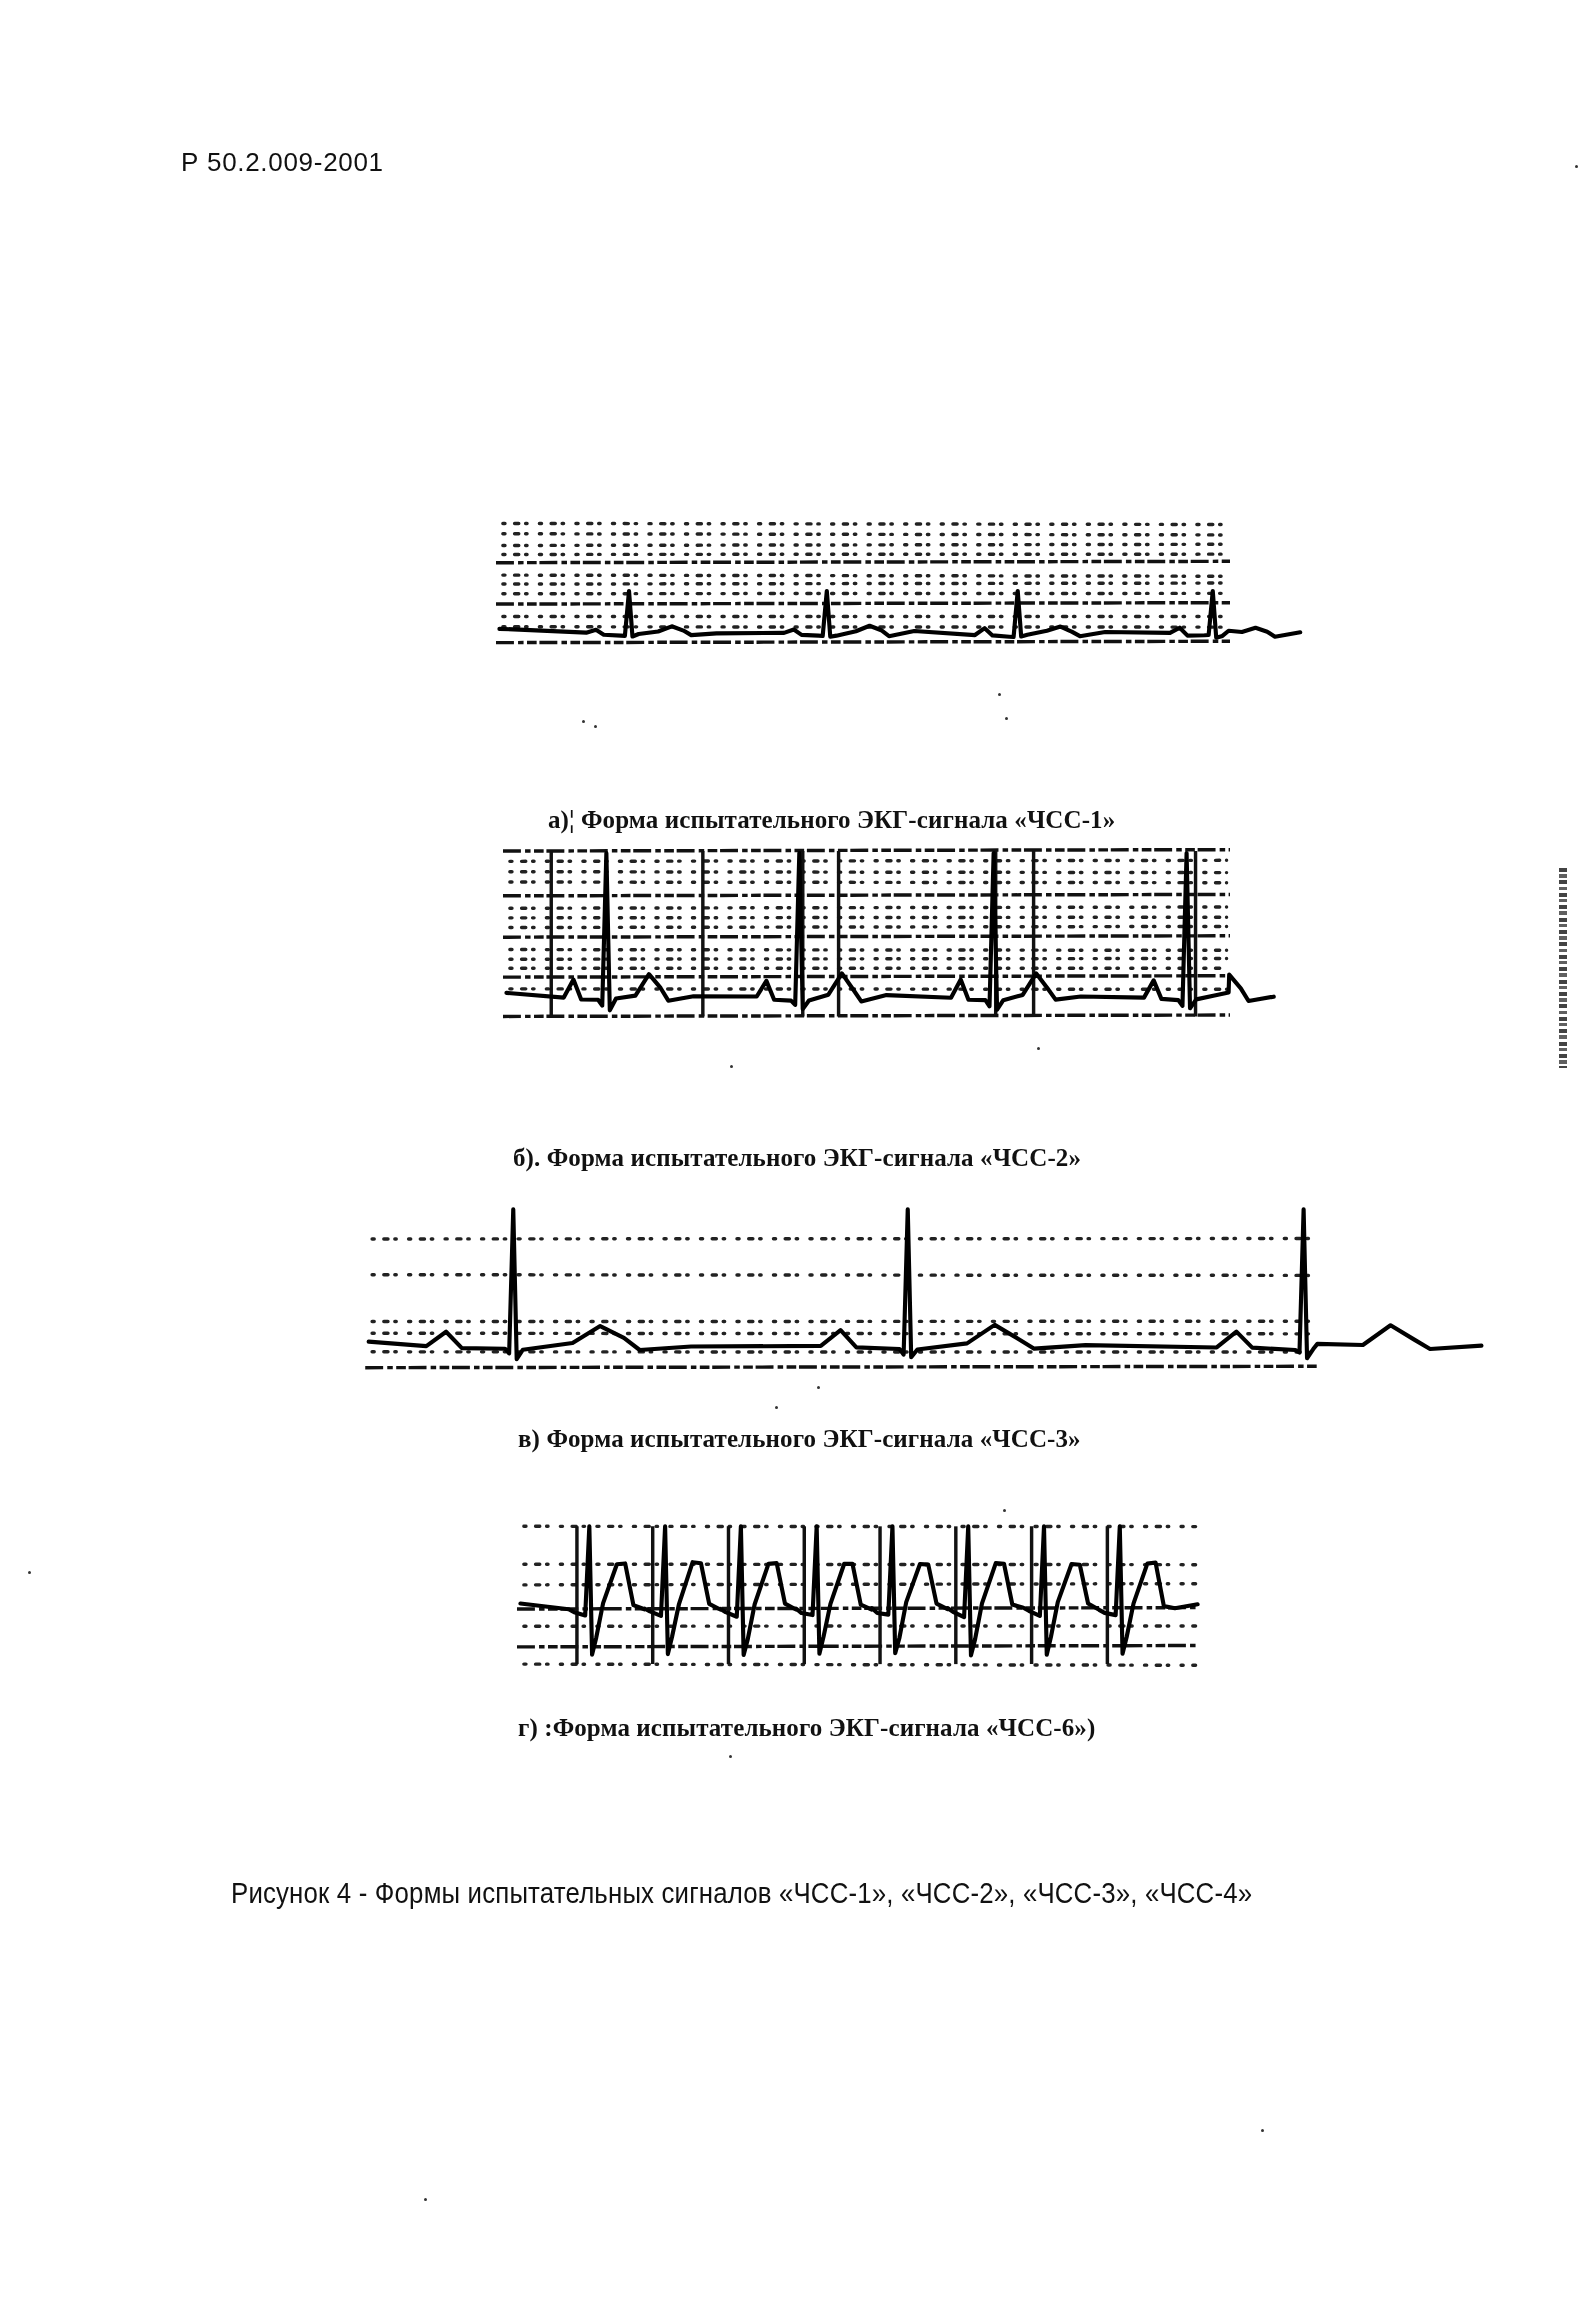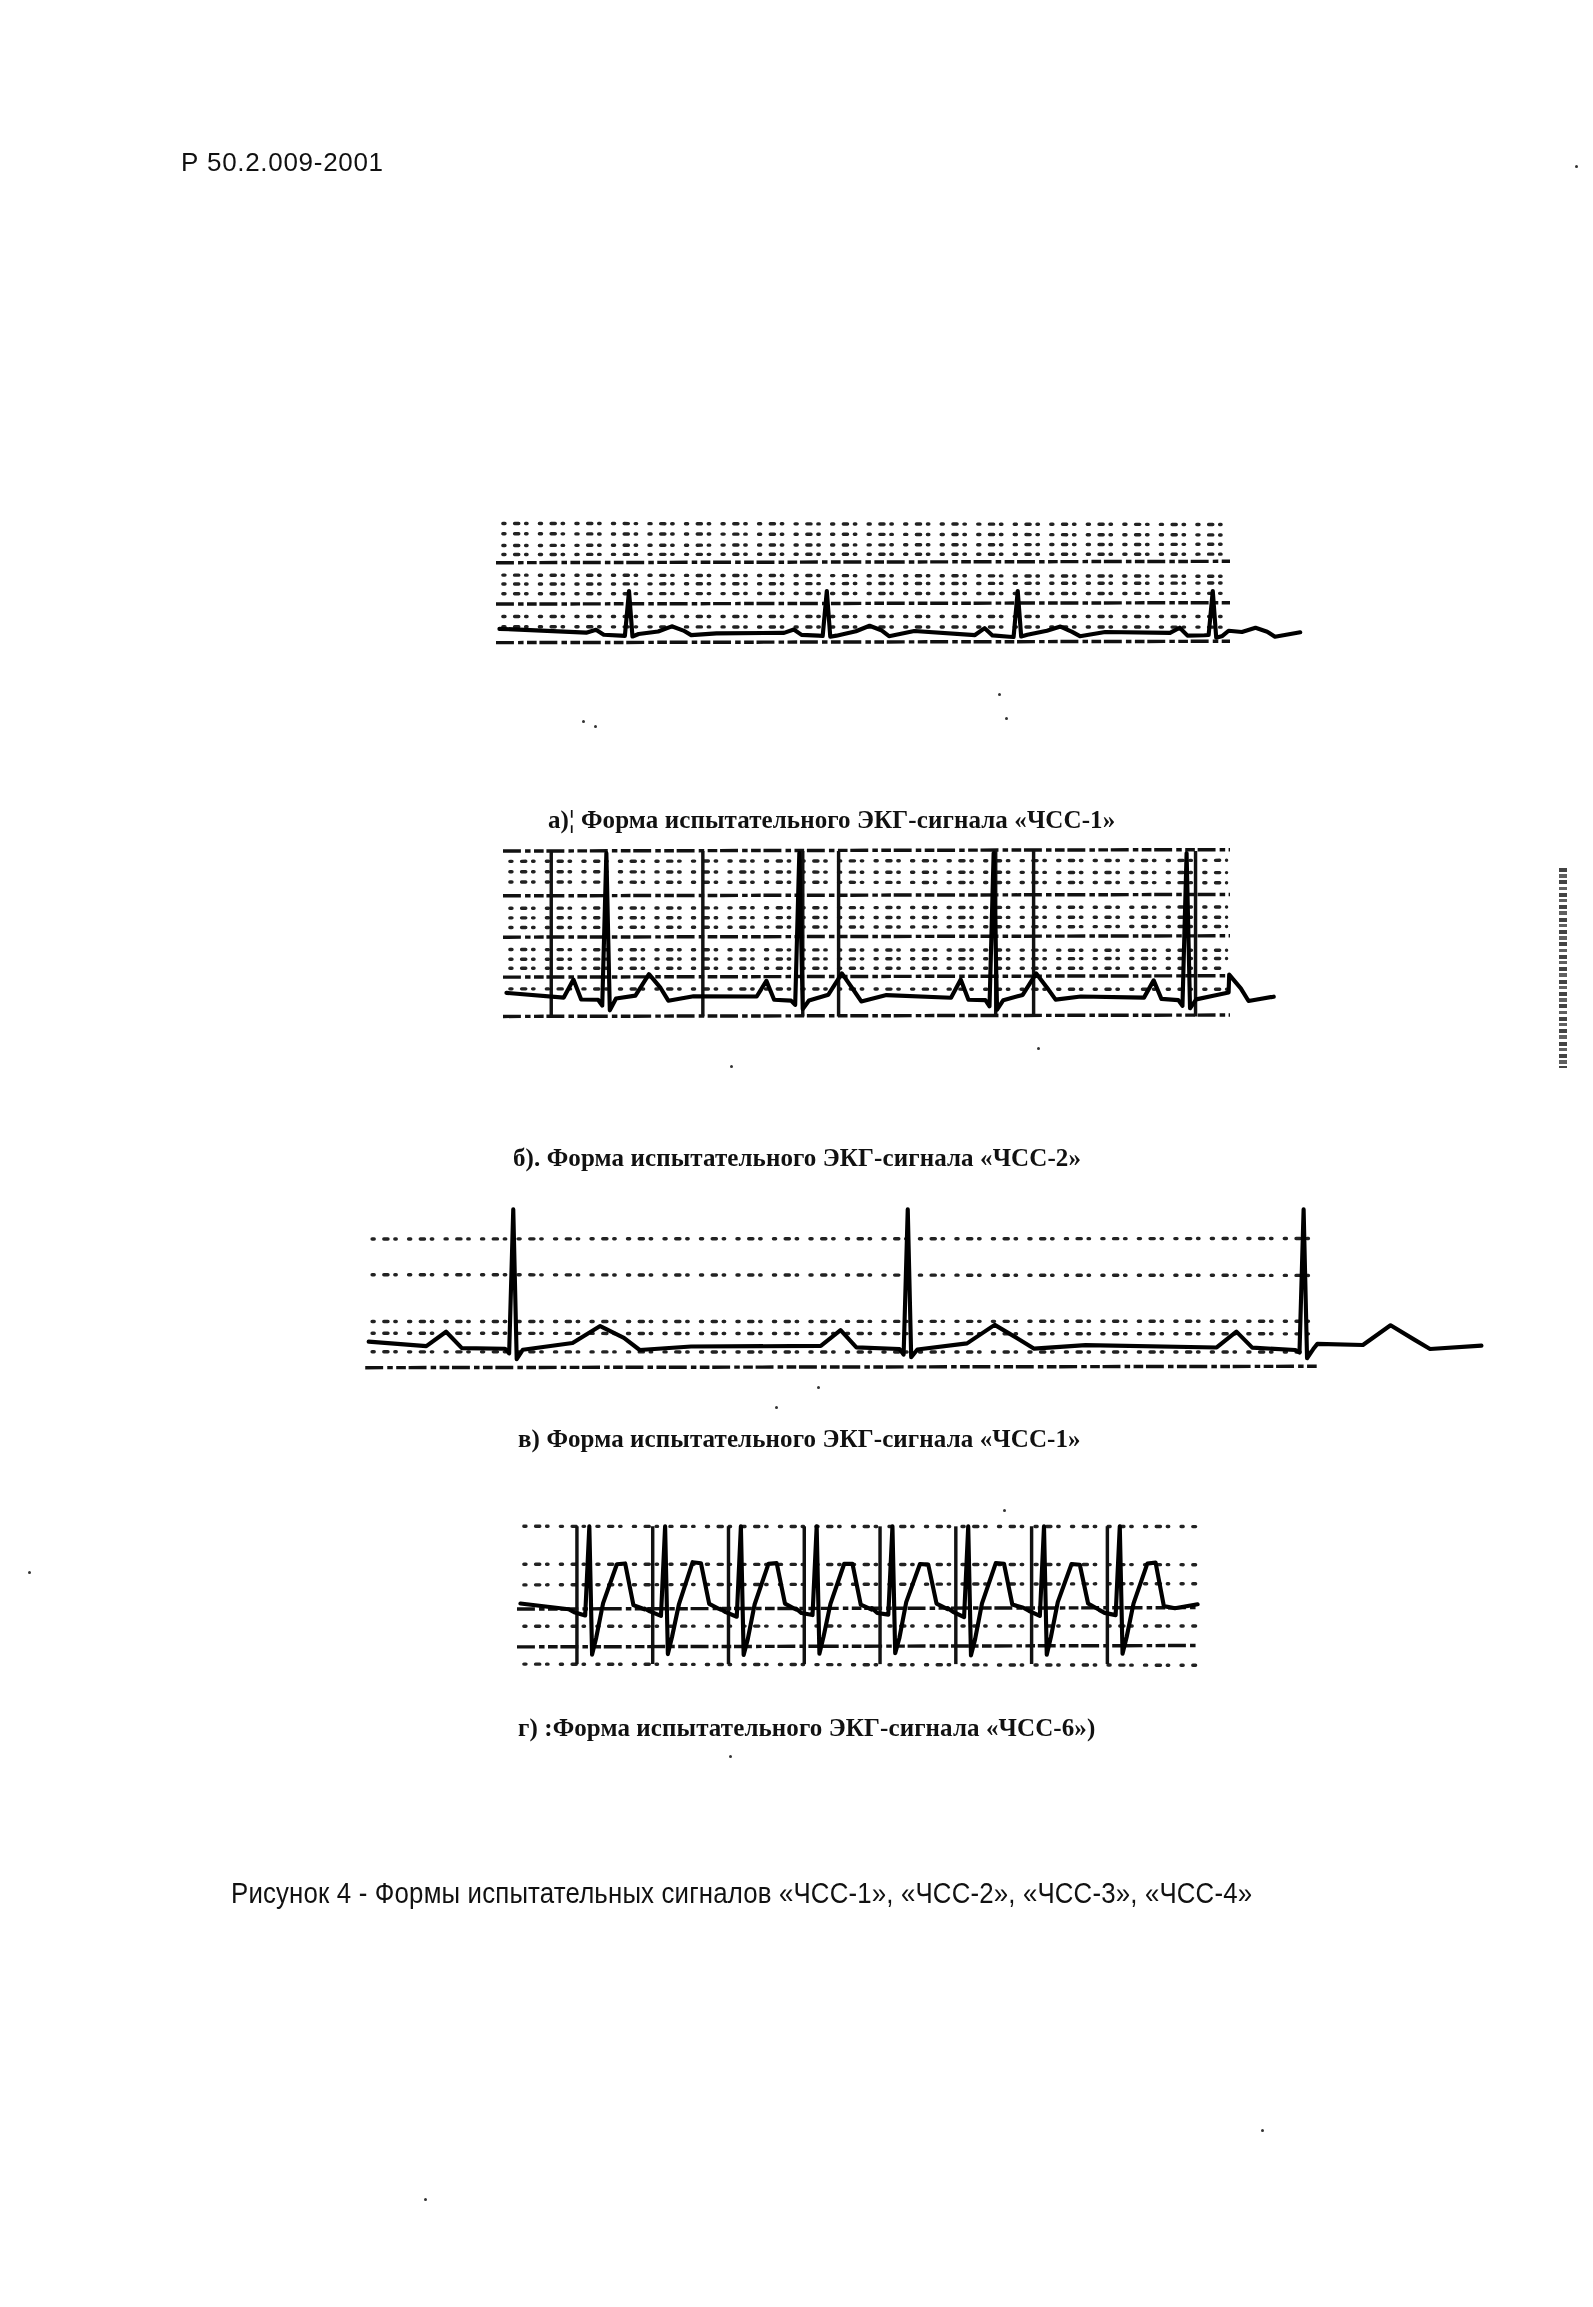--- a/index.html
+++ b/index.html
@@ -74,21 +74,21 @@
 
 <svg class="ecg" id="fig-c" style="left:365px; top:1199px; width:954px; height:179px;" viewBox="530 1740 1385 260">
     <line x1="540" x2="1910" y1="1798" y2="1797.4443758573389" class="grid-dot"></line>
     <line x1="540" x2="1910" y1="1850" y2="1850.985133744856" class="grid-dot"></line>
     <line x1="540" x2="1910" y1="1918" y2="1917.574245541838" class="grid-dot"></line>
     <line x1="540" x2="1910" y1="1935" y2="1935.9030692729766" class="grid-dot"></line>
     <line x1="540" x2="1910" y1="1962" y2="1962.2925925925927" class="grid-dot"></line>
     <line x1="530" x2="1915" y1="1985" y2="1983" class="grid"></line>
     <polyline points="535,1947.248988340192 618.72,1953.6858367626887 647.42,1932.813014403292 670.38,1956.6922496570644 733,1957.4593449931413 739,1964.2130658436215 745,1755 750,1972.570696159122 759,1958.8902606310014 831.1,1949.159413580247 871.28,1924.5509945130316 905.72,1941.6452503429355 928.6800000000001,1959.3187242798354 1003.3,1954.2998113854596 1191.72,1953.3909807956104 1220.42,1930.3576646090535 1243.38,1955.4838134430727 1306,1957.7941186556927 1312,1965.942901234568 1318,1755 1323,1969.7696673525377 1332,1958.5213305898492 1404.1,1949.7411008230454 1444.28,1922.8240397805212 1478.72,1943.2392832647463 1501.68,1957.4189300411522 1576.3,1952.31359739369 1766.72,1955.6146433470508 1795.42,1932.6430555555555 1818.38,1955.9050068587105 1881,1959.3140775034294 1887,1963.080144032922 1893,1755 1898,1971.2649348422497 1907,1958.0042524005487 1913,1950.3968621399176 1979.1,1952.060048010974 2019.28,1923.3518347050754 2053.7200000000003,1944.2598765432099 2076.68,1957.95701303155 2151.3,1953.0234910836762" class="trace"></polyline>
   </svg>
-<div class="abs sub-caption" style="left:518px; top:1425px;">в) Форма испытательного ЭКГ-сигнала «ЧСС-1»</div>
+<div class="abs sub-caption" style="left:518px; top:1425px;">в) Форма испытательного ЭКГ-сигнала «ЧСС-3»</div>
 
 <svg class="ecg" id="fig-d" style="left:517px; top:1509px; width:682px; height:169px;" viewBox="750 2190 990 245">
     <line x1="760" x2="1735" y1="2215" y2="2215.3883230452675" class="grid-dot"></line>
     <line x1="760" x2="1735" y1="2270" y2="2270.63792866941" class="grid-dot"></line>
     <line x1="760" x2="1735" y1="2300" y2="2298.219838820302" class="grid-dot"></line>
     <line x1="760" x2="1735" y1="2360" y2="2359.5661522633745" class="grid-dot"></line>
     <line x1="760" x2="1735" y1="2415" y2="2416.627486282579" class="grid-dot"></line>
     <line x1="750" x2="1740" y1="2335" y2="2333" class="grid"></line>
     <line x1="750" x2="1740" y1="2390" y2="2388" class="grid"></line>
     <line x1="837" x2="837" y1="2215" y2="2415" class="vgrid"></line>

